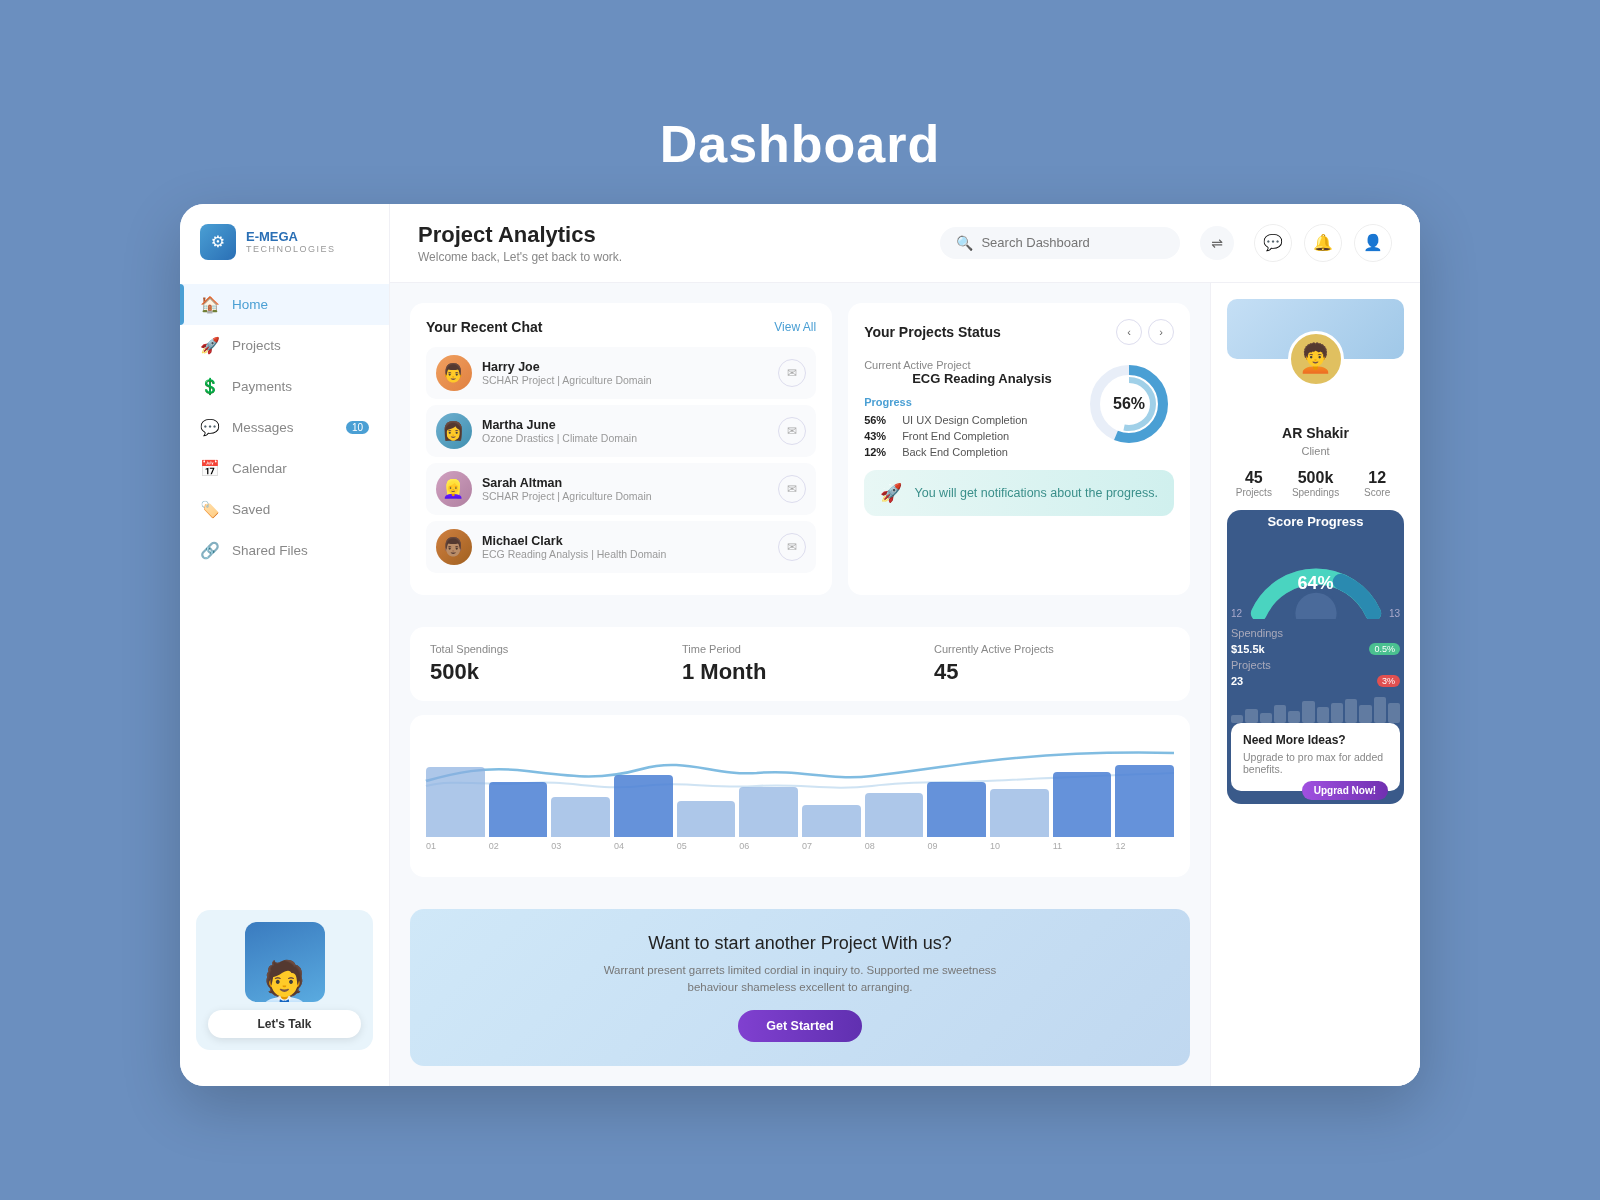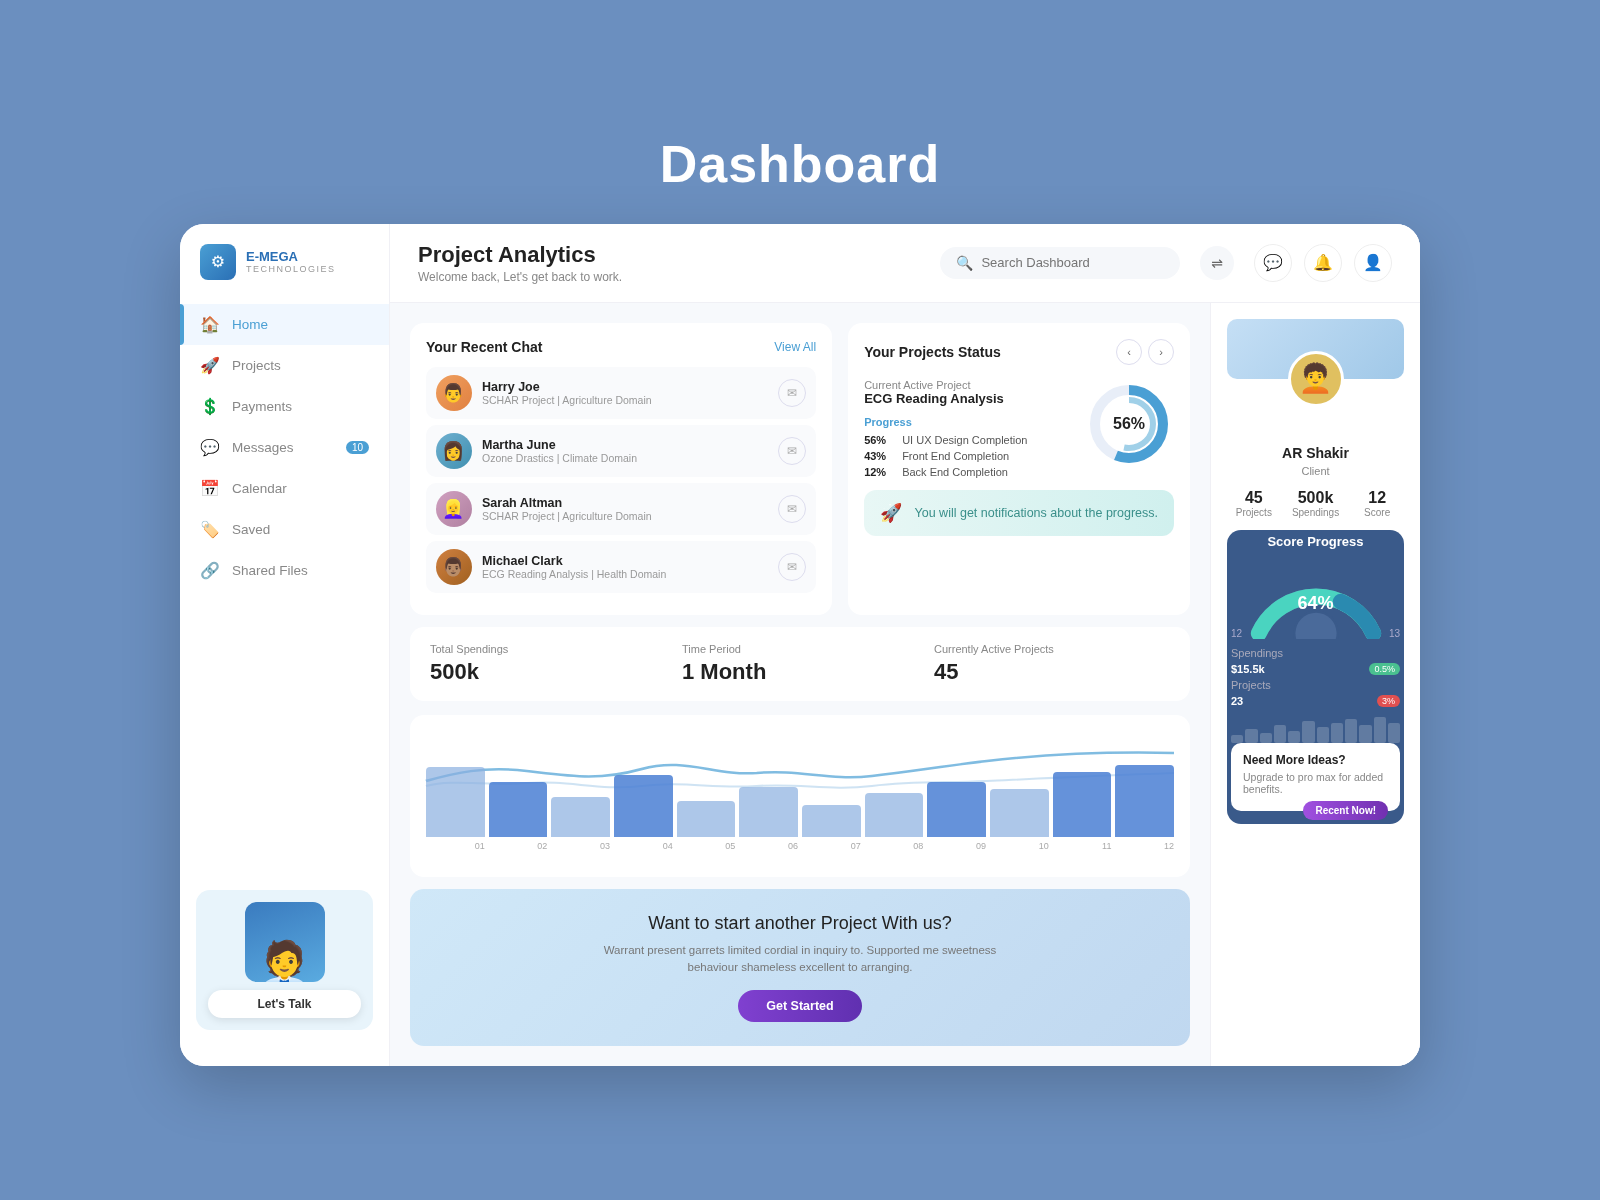--- a/index.html
+++ b/index.html
@@ -206,21 +206,21 @@
       flex: 1;
       gap: 0;
       overflow: hidden;
     }
     .left-panel {
       flex: 1;
       padding: 20px;
       overflow-y: auto;
       display: flex;
       flex-direction: column;
-      gap: 12px;
+      gap: 32px;
     }
     .right-panel {
       width: 210px;
       background: white;
       padding: 16px;
       border-left: 1px solid #f0f0f5;
       display: flex;
       flex-direction: column;
       align-items: center;
       gap: 12px;
@@ -303,21 +303,21 @@
       display: flex;
       align-items: center;
       justify-content: center;
       font-size: 11px;
       color: #666;
       cursor: pointer;
     }
     .project-content { display: flex; gap: 16px; align-items: flex-start; }
     .project-info { flex: 1; }
     .project-label { font-size: 11px; color: #888; }
-    .project-name { font-size: 13px; font-weight: 700; color: #222; margin-bottom: 10px; }
+    .project-name { font-size: 13px; font-weight: 700; color: #222; margin-bottom: 10px; margin-left: 48px; }
     .progress-label { font-size: 11px; font-weight: 600; color: #4a9fd4; margin-bottom: 6px; }
     .progress-rows { font-size: 11px; color: #555; }
     .progress-row { display: flex; gap: 8px; margin-bottom: 4px; }
     .progress-pct { font-weight: 600; color: #222; width: 30px; }
     .donut-wrap {
       position: relative;
       width: 90px;
       height: 90px;
       flex-shrink: 0;
     }
@@ -353,21 +353,21 @@
     }
     .stat-item { flex: 1; }
     .stat-label { font-size: 11px; color: #888; margin-bottom: 4px; }
     .stat-value { font-size: 22px; font-weight: 700; color: #222; }
     
     .chart-card {
       background: white;
       border-radius: 14px;
       padding: 16px;
     }
-    .bar-group { display: flex; flex-direction: column; align-items: flex-end; flex: 1; }
+    .bar-group { display: flex; flex-direction: column; align-items: flex-start; flex: 1; }
     .bar {
       width: 100%;
       background: #8aafe0;
       border-radius: 4px 4px 0 0;
       opacity: 0.7;
     }
     .bar.tall { background: #4a7fd4; opacity: 0.85; }
     .bar-label { font-size: 9px; color: #aaa; margin-top: 4px; }
     
     .side-card {
@@ -848,20 +848,20 @@
             <div class="mini-bar" style="height:20px;"></div>
             <div class="mini-bar" style="height:24px;"></div>
             <div class="mini-bar" style="height:18px;"></div>
             <div class="mini-bar" style="height:26px;"></div>
             <div class="mini-bar" style="height:20px;"></div>
           </div>
 
           <div class="ideas-card">
             <div class="ideas-title">Need More Ideas?</div>
             <div class="ideas-sub">Upgrade to pro max for added benefits.</div>
-            <button class="upgrade-btn">Recent Now!</button>
+            <button class="upgrade-btn">Upgrad Now!</button>
           </div>
         </div>
 
       </div>
     </div>
   </div>
 </div>
 
 </body></html>

